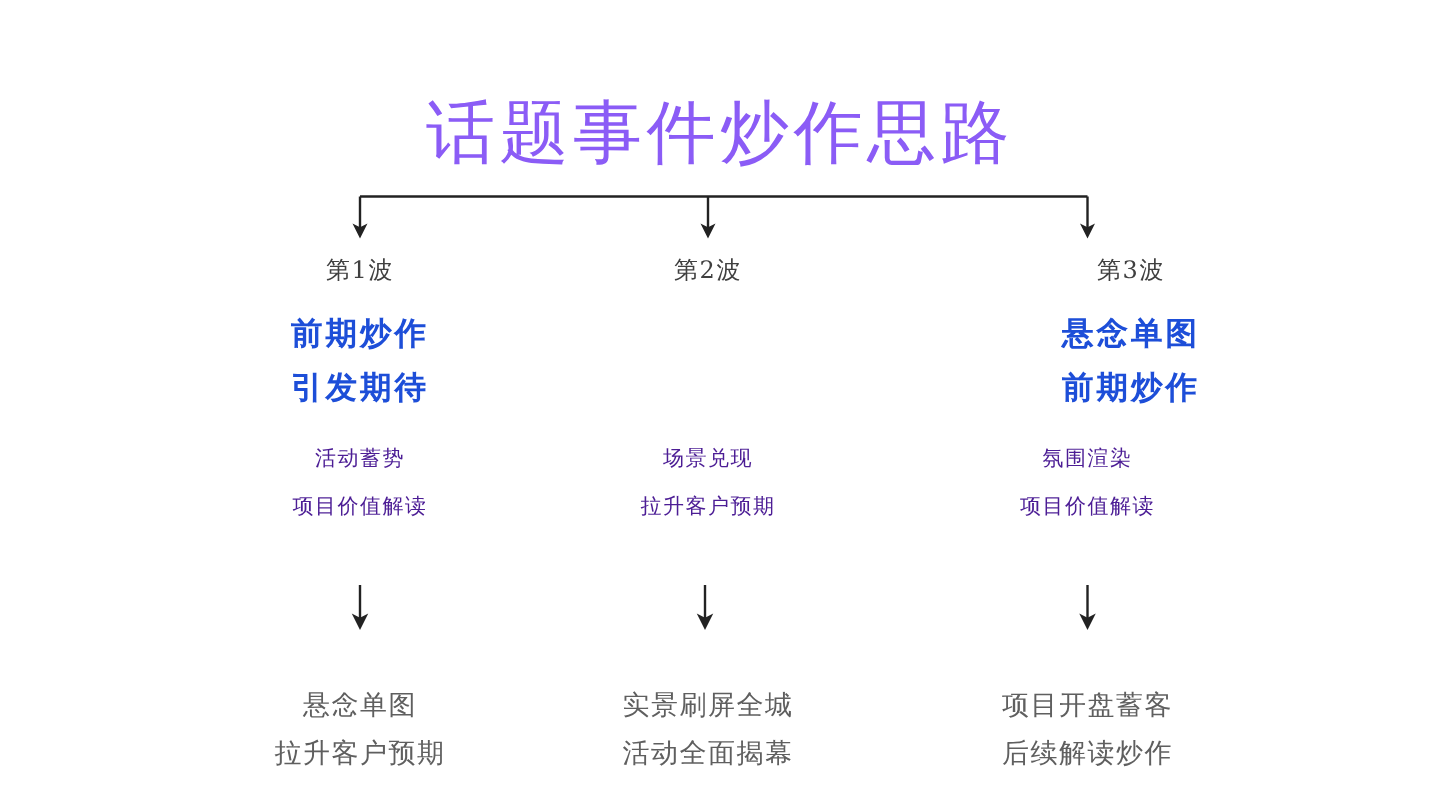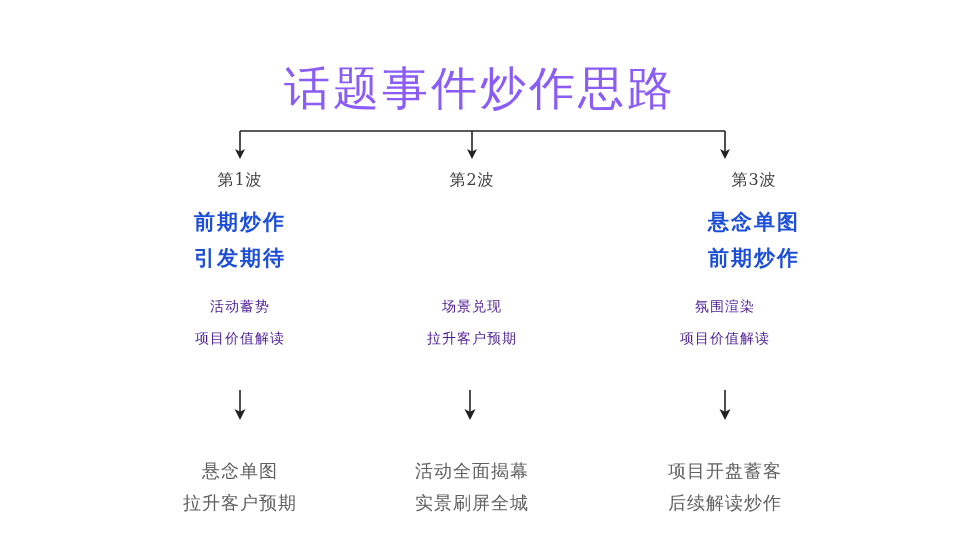--- a/index.html
+++ b/index.html
@@ -188,21 +188,21 @@
         <path d="M725 34 L719.5 23 L725 25.8 L730.5 23 Z"></path>
       </g>
     </svg>
   </div>
 
   <div class="bot bot-1">
     <div class="bot-line">悬念单图</div>
     <div class="bot-line">拉升客户预期</div>
   </div>
   <div class="bot bot-2">
+    <div class="bot-line">实景刷屏全城</div>
     <div class="bot-line">活动全面揭幕</div>
-    <div class="bot-line">实景刷屏全城</div>
   </div>
   <div class="bot bot-3">
     <div class="bot-line">项目开盘蓄客</div>
     <div class="bot-line">后续解读炒作</div>
   </div>
 
 </div>
 
 </body></html>

